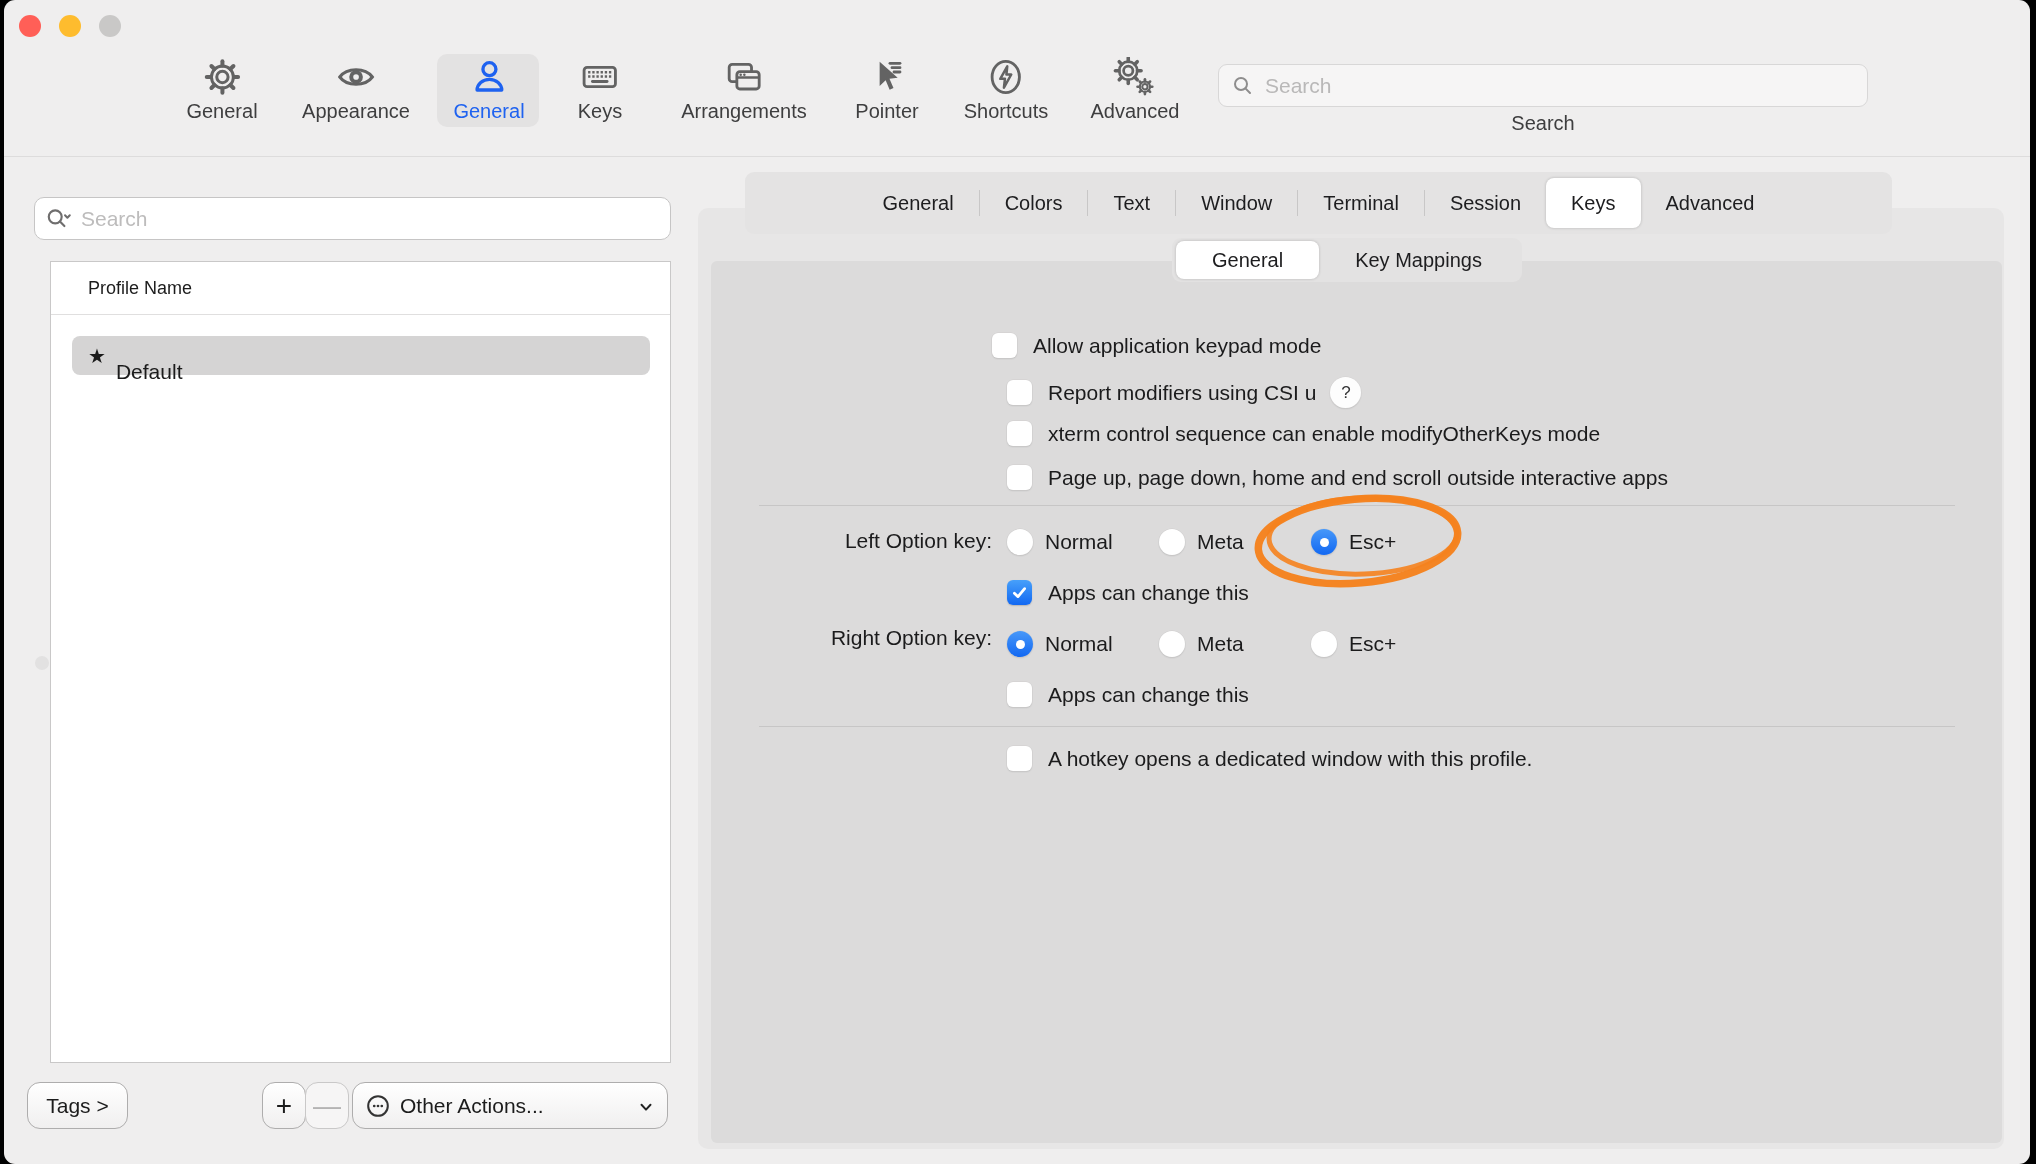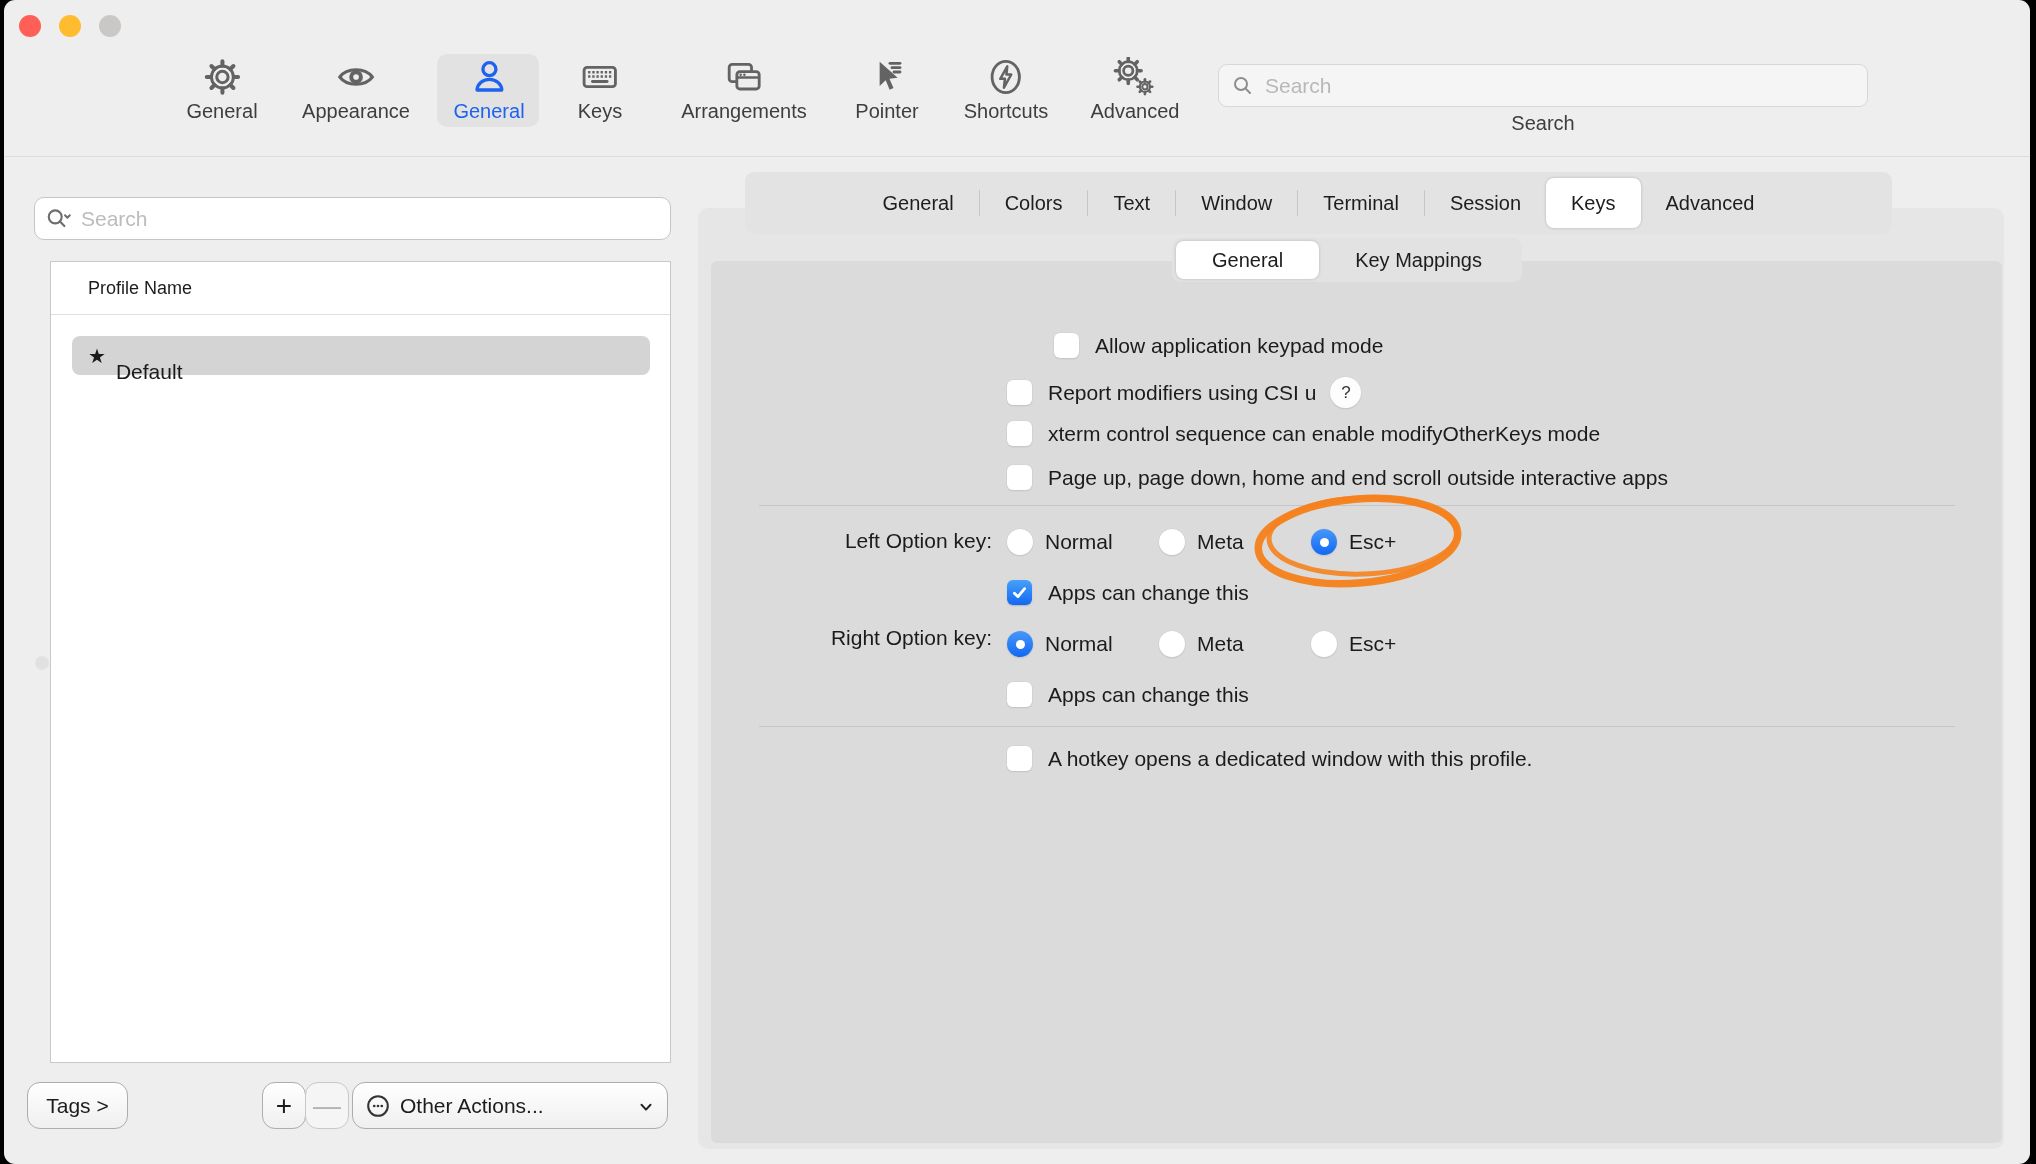--- a/index.html
+++ b/index.html
@@ -292,21 +292,21 @@
     <span class="tab">Session</span>
     <span class="tab sel">Keys</span>
     <span class="tab">Advanced</span>
   </div>
 
   <div class="subtabbar">
     <span class="subtab sel">General</span>
     <span class="subtab">Key Mappings</span>
   </div>
 
-  <div class="ctl-row" style="left:1050px;top:333px">
+  <div class="ctl-row" style="left:988px;top:333px">
     <span class="cbx"></span>
     <span class="lbl">Allow application keypad mode</span>
   </div>
   <div class="ctl-row" style="left:1003px;top:421px">
     <span class="cbx"></span>
     <span class="lbl">xterm control sequence can enable modifyOtherKeys mode</span>
   </div>
   <div class="ctl-row" style="left:1003px;top:377px">
     <span class="cbx"></span>
     <span class="lbl">Report modifiers using CSI u</span>

